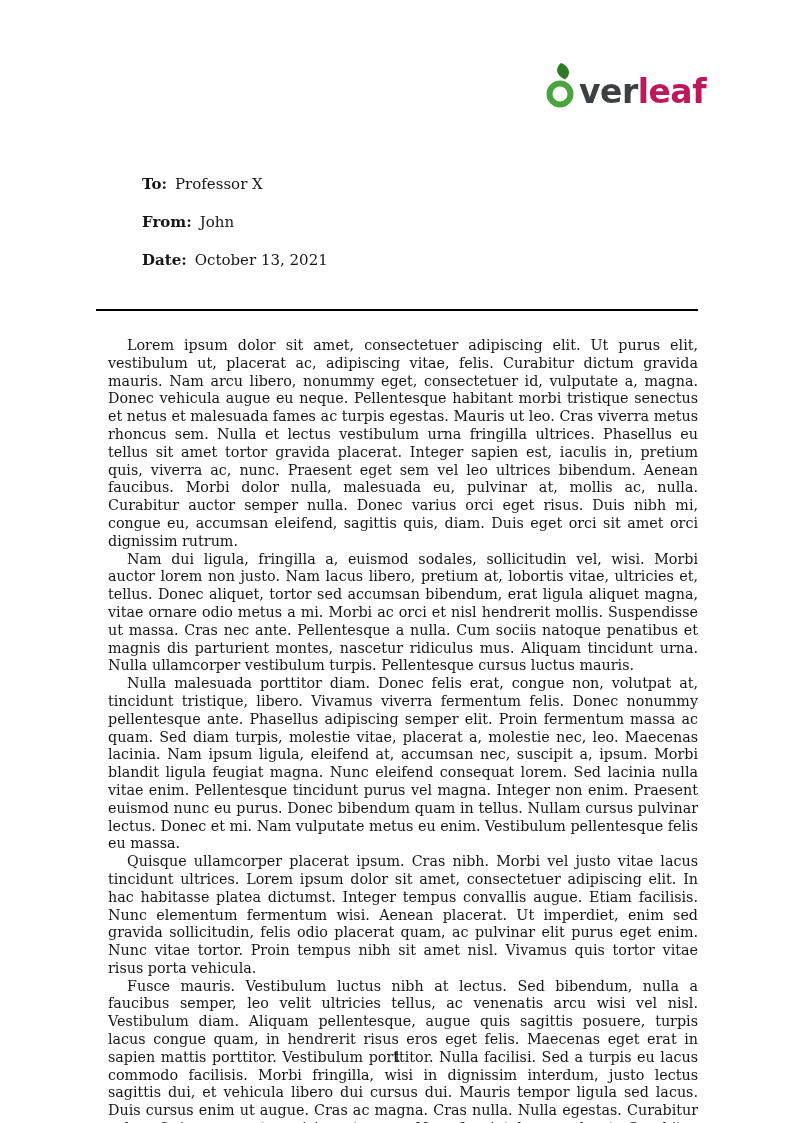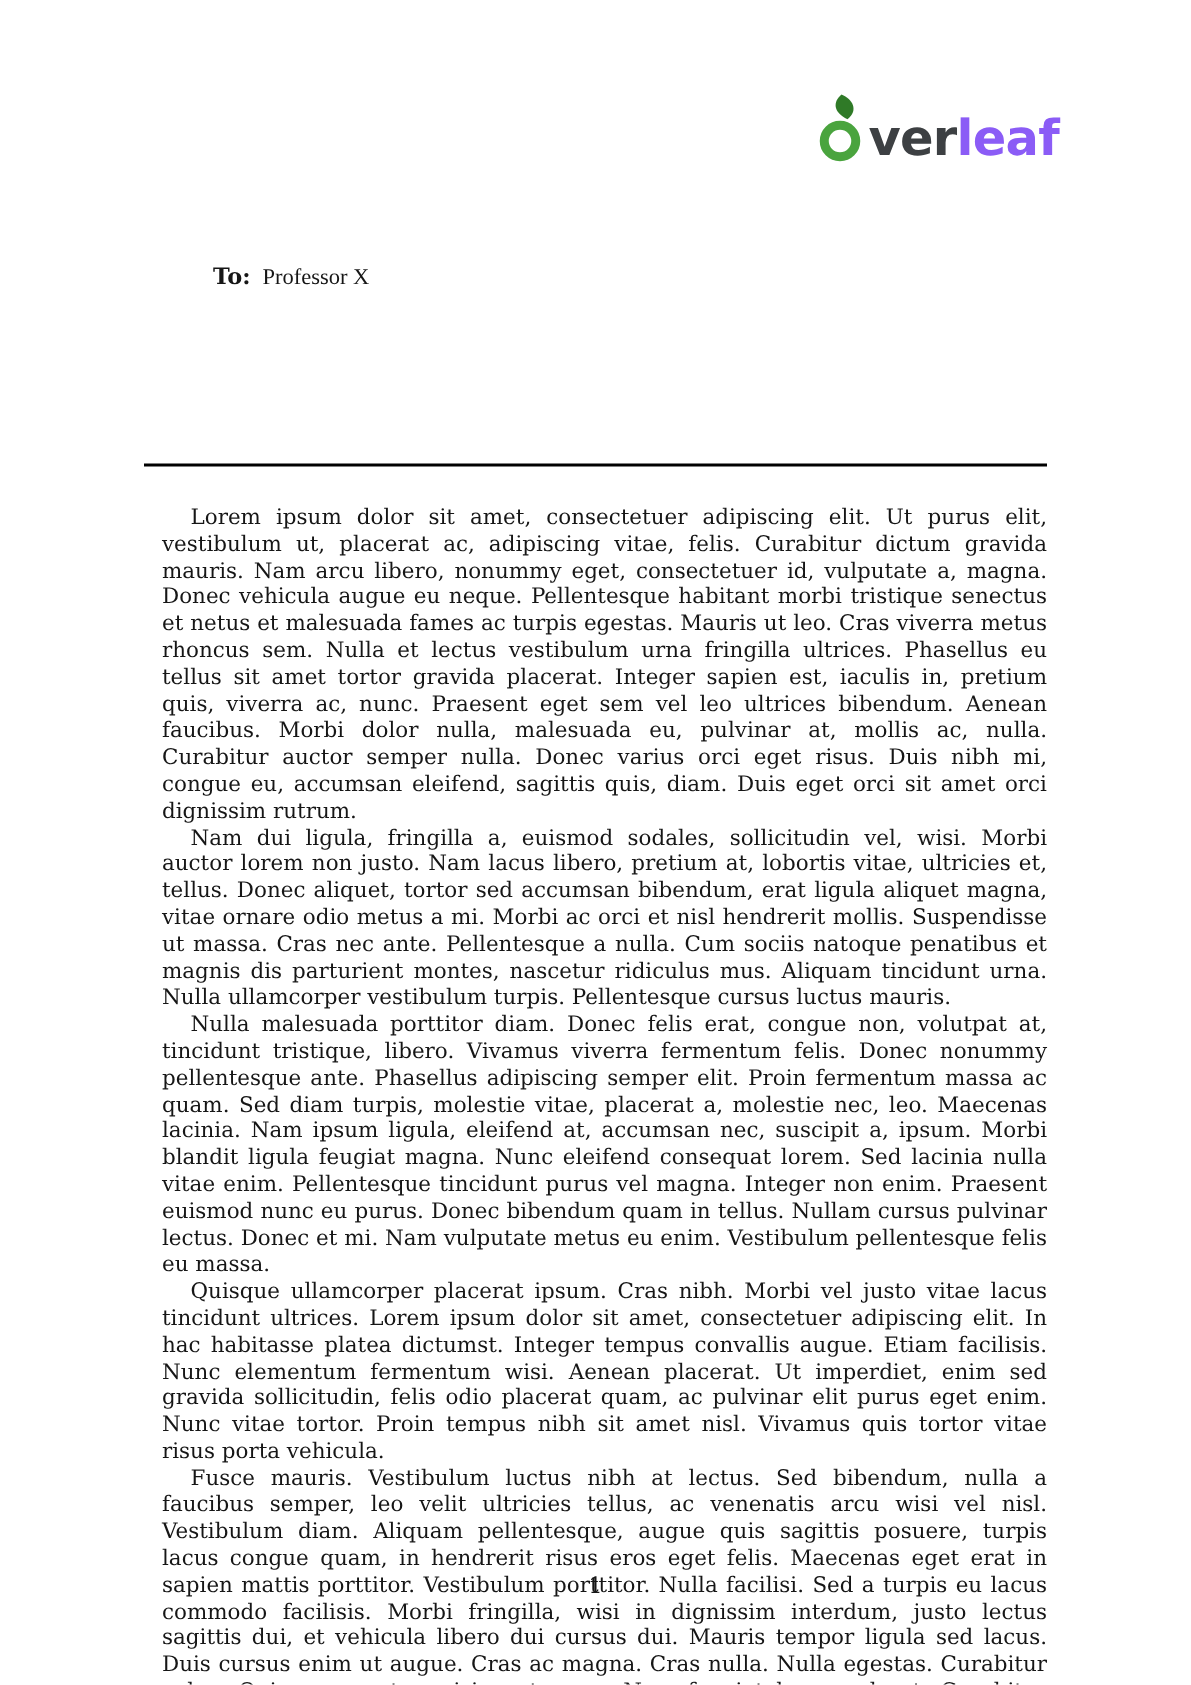--- a/index.html
+++ b/index.html
@@ -27,33 +27,33 @@
     display: flex;
     align-items: flex-end;
     font-family: "DejaVu Sans", "Liberation Sans", sans-serif;
     font-weight: 600;
     font-size: 33px;
     letter-spacing: -0.5px;
     line-height: 1;
   }
   .logo svg { display: block; margin-right: 1px; }
   .logo .word-dark  { color: #3d4043; }
-  .logo .word-green { color: #8b5cf6; }
+  .logo .word-green { color: #be185d; }
 
   
   .memo-fields {
     position: absolute;
     top: 176px;
     left: 96px;
     right: 96px;
     font-size: 15px;
   }
   .field { margin-bottom: 21px; line-height: 17px; }
   .field .label { font-weight: bold; margin-right: 8px; margin-left: 46px; }
-  .field .value { font-weight: normal; font-family: Liberation Serif, serif; }
+  .field .value { font-weight: normal; }
 
   
   .rule {
     position: absolute;
     top: 309px;
     left: 96px;
     right: 96px;
     height: 2px;
     background: #000000;
     border: none;
@@ -93,20 +93,26 @@
       <circle cx="18" cy="32" r="10.5" fill="none" stroke-width="6" stroke="#4aa43e"></circle>
     </svg>
     <span class="word-dark">ver</span>
     <span class="word-green">leaf</span>
   </div>
 
   <div class="memo-fields">
     <div class="field">
       <span class="label">To:</span><span class="value">Professor X</span>
     </div>
+    <div class="field">
+      <span class="label">From:</span><span class="value">John</span>
+    </div>
+    <div class="field">
+      <span class="label">Date:</span><span class="value">October 13, 2021</span>
+    </div>
   </div>
 
   <div class="rule"></div>
 
   <div class="body-text">
     <p>Lorem ipsum dolor sit amet, consectetuer adipiscing elit. Ut purus elit, vestibulum ut, placerat ac, adipiscing vitae, felis. Curabitur dictum gravida mauris. Nam arcu libero, nonummy eget, consectetuer id, vulputate a, magna. Donec vehicula augue eu neque. Pellentesque habitant morbi tristique senectus et netus et malesuada fames ac turpis egestas. Mauris ut leo. Cras viverra metus rhoncus sem. Nulla et lectus vestibulum urna fringilla ultrices. Phasellus eu tellus sit amet tortor gravida placerat. Integer sapien est, iaculis in, pretium quis, viverra ac, nunc. Praesent eget sem vel leo ultrices bibendum. Aenean faucibus. Morbi dolor nulla, malesuada eu, pulvinar at, mollis ac, nulla. Curabitur auctor semper nulla. Donec varius orci eget risus. Duis nibh mi, congue eu, accumsan eleifend, sagittis quis, diam. Duis eget orci sit amet orci dignissim rutrum.</p>
     <p>Nam dui ligula, fringilla a, euismod sodales, sollicitudin vel, wisi. Morbi auctor lorem non justo. Nam lacus libero, pretium at, lobortis vitae, ultricies et, tellus. Donec aliquet, tortor sed accumsan bibendum, erat ligula aliquet magna, vitae ornare odio metus a mi. Morbi ac orci et nisl hendrerit mollis. Suspendisse ut massa. Cras nec ante. Pellentesque a nulla. Cum sociis natoque penatibus et magnis dis parturient montes, nascetur ridiculus mus. Aliquam tincidunt urna. Nulla ullamcorper vestibulum turpis. Pellentesque cursus luctus mauris.</p>
     <p>Nulla malesuada porttitor diam. Donec felis erat, congue non, volutpat at, tincidunt tristique, libero. Vivamus viverra fermentum felis. Donec nonummy pellentesque ante. Phasellus adipiscing semper elit. Proin fermentum massa ac quam. Sed diam turpis, molestie vitae, placerat a, molestie nec, leo. Maecenas lacinia. Nam ipsum ligula, eleifend at, accumsan nec, suscipit a, ipsum. Morbi blandit ligula feugiat magna. Nunc eleifend consequat lorem. Sed lacinia nulla vitae enim. Pellentesque tincidunt purus vel magna. Integer non enim. Praesent euismod nunc eu purus. Donec bibendum quam in tellus. Nullam cursus pulvinar lectus. Donec et mi. Nam vulputate metus eu enim. Vestibulum pellentesque felis eu massa.</p>
     <p>Quisque ullamcorper placerat ipsum. Cras nibh. Morbi vel justo vitae lacus tincidunt ultrices. Lorem ipsum dolor sit amet, consectetuer adipiscing elit. In hac habitasse platea dictumst. Integer tempus convallis augue. Etiam facilisis. Nunc elementum fermentum wisi. Aenean placerat. Ut imperdiet, enim sed gravida sollicitudin, felis odio placerat quam, ac pulvinar elit purus eget enim. Nunc vitae tortor. Proin tempus nibh sit amet nisl. Vivamus quis tortor vitae risus porta vehicula.</p>
     <p>Fusce mauris. Vestibulum luctus nibh at lectus. Sed bibendum, nulla a faucibus semper, leo velit ultricies tellus, ac venenatis arcu wisi vel nisl. Vestibulum diam. Aliquam pellentesque, augue quis sagittis posuere, turpis lacus congue quam, in hendrerit risus eros eget felis. Maecenas eget erat in sapien mattis porttitor. Vestibulum porttitor. Nulla facilisi. Sed a turpis eu lacus commodo facilisis. Morbi fringilla, wisi in dignissim interdum, justo lectus sagittis dui, et vehicula libero dui cursus dui. Mauris tempor ligula sed lacus. Duis cursus enim ut augue. Cras ac magna. Cras nulla. Nulla egestas. Curabitur a leo. Quisque egestas wisi eget nunc. Nam feugiat lacus vel est. Curabitur consectetuer.</p>

